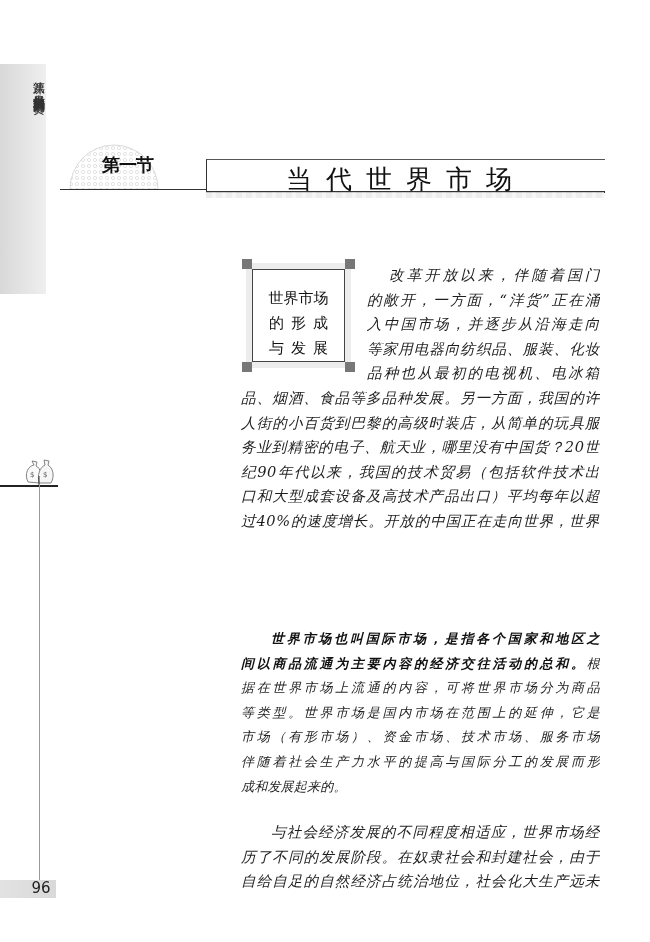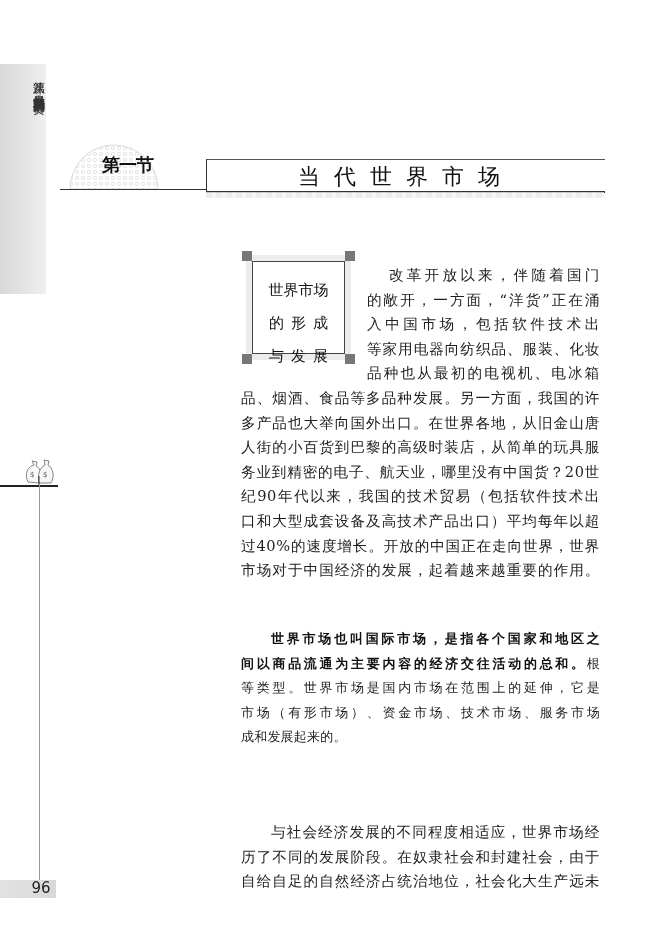--- a/index.html
+++ b/index.html
@@ -41,48 +41,48 @@
     font-weight:bold; font-size:18px; color:#111; letter-spacing:-1px;
   }
   .sec-baseline { position:absolute; left:60px; top:189px; width:146px; height:1px; background:#333; }
   .title-box {
     position:absolute; left:206px; top:159px; width:398px; height:31px;
     border-top:1px solid #555; border-left:1px solid #333; border-bottom:2px solid #333;
   }
   .title-text {
     position:absolute; left:0; right:0; top:2px; text-align:center;
     font-family:"DejaVu Sans","Liberation Sans",sans-serif;
-    font-size:22px; letter-spacing:14px; color:#111; font-weight:300;
+    font-size:26px; letter-spacing:14px; color:#111; font-weight:300;
   }
   .title-shadow {
     position:absolute; left:206px; top:192px; width:398px; height:6px;
     background:repeating-linear-gradient(90deg,#e8e8e8 0 6px,#f3f3f3 6px 10px);
     opacity:0.8;
   }
   .box-frame {
-    position:absolute; left:242px; top:251px; width:113px; height:113px;
+    position:absolute; left:242px; top:259px; width:113px; height:113px;
   }
   .box-frame .bg {
     position:absolute; inset:4px; background:#ececec;
   }
   .box-frame .inner {
     position:absolute; inset:10px; background:#fff; border:1px solid #444;
   }
   .box-frame .corner { position:absolute; width:10px; height:10px; background:#777; }
   .box-frame .c1{left:0;top:0}.box-frame .c2{right:0;top:0}.box-frame .c3{left:0;bottom:0}.box-frame .c4{right:0;bottom:0}
   .box-title {
     position:absolute; left:0; right:0; top:27px; text-align:center;
     font-family:"DejaVu Serif","Liberation Serif",serif;
     font-size:15px; line-height:25px; color:#111;
   }
   .box-title span { display:block; letter-spacing:0px; }
-  .box-title span.spread { letter-spacing:7px; padding-left:7px;margin-top:8px; }
+  .box-title span.spread { letter-spacing:7px; padding-left:7px; }
   .para {
     position:absolute; font-size:14.6px; line-height:24.6px; color:#1e1e1e;
-    text-align:justify; text-align-last:justify; letter-spacing:0.6px;
+    text-align:justify; text-align-last:justify; letter-spacing:0.6px;font-style:italic;
   }
   .para .ln { display:block; height:24.6px; overflow:hidden; white-space:nowrap; text-align-last:justify; }
   .para .ln.last { text-align-last:left; }
   .intro { left:241px; top:263px; width:359px; font-family:"DejaVu Serif","Liberation Serif",serif; }
   .intro .ln.short { margin-left:126px; }
   .def {
     left:241px; top:627px; width:359px;
     font-family:"DejaVu Sans","Liberation Sans",sans-serif; font-size:13px; letter-spacing:0.2px;
   }
   .def b { font-weight:bold; color:#111; }
@@ -136,38 +136,38 @@
   <div class="box-title">
     <span>世界市场</span>
     <span class="spread">的形成</span>
     <span class="spread">与发展</span>
   </div>
 </div>
 
 <div class="para intro">
   <span class="ln short" style="padding-left:22px">改革开放以来，伴随着国门</span>
   <span class="ln short">的敞开，一方面，“洋货”正在涌</span>
-  <span class="ln short">入中国市场，包括软件技术出</span>
+  <span class="ln short">入中国市场，并逐步从沿海走向</span>
   <span class="ln short">等家用电器向纺织品、服装、化妆</span>
   <span class="ln short">品种也从最初的电视机、电冰箱</span>
   <span class="ln">品、烟酒、食品等多品种发展。另一方面，我国的许</span>
-  <span class="ln">多产品也大举向国外出口。在世界各地，从旧金山唐</span>
   <span class="ln">人街的小百货到巴黎的高级时装店，从简单的玩具服</span>
   <span class="ln">务业到精密的电子、航天业，哪里没有中国货？20世</span>
   <span class="ln">纪90年代以来，我国的技术贸易（包括软件技术出</span>
   <span class="ln">口和大型成套设备及高技术产品出口）平均每年以超</span>
   <span class="ln">过40%的速度增长。开放的中国正在走向世界，世界</span>
-  <span class="ln">市场对于中国经济的发展，起着越来越重要的作用。</span>
 </div>
 
 <div class="para def">
   <span class="ln ind"><b>世界市场也叫国际市场，是指各个国家和地区之</b></span>
   <span class="ln"><b>间以商品流通为主要内容的经济交往活动的总和。</b><span>根</span></span>
+  <span class="ln">据在世界市场上流通的内容，可将世界市场分为商品</span>
   <span class="ln">等类型。世界市场是国内市场在范围上的延伸，它是</span>
   <span class="ln">市场（有形市场）、资金市场、技术市场、服务市场</span>
+  <span class="ln">伴随着社会生产力水平的提高与国际分工的发展而形</span>
   <span class="ln last">成和发展起来的。</span>
 </div>
 
 <div class="para stage">
   <span class="ln ind">与社会经济发展的不同程度相适应，世界市场经</span>
   <span class="ln">历了不同的发展阶段。在奴隶社会和封建社会，由于</span>
   <span class="ln">自给自足的自然经济占统治地位，社会化大生产远未</span>
 </div>
 
 </body></html>

